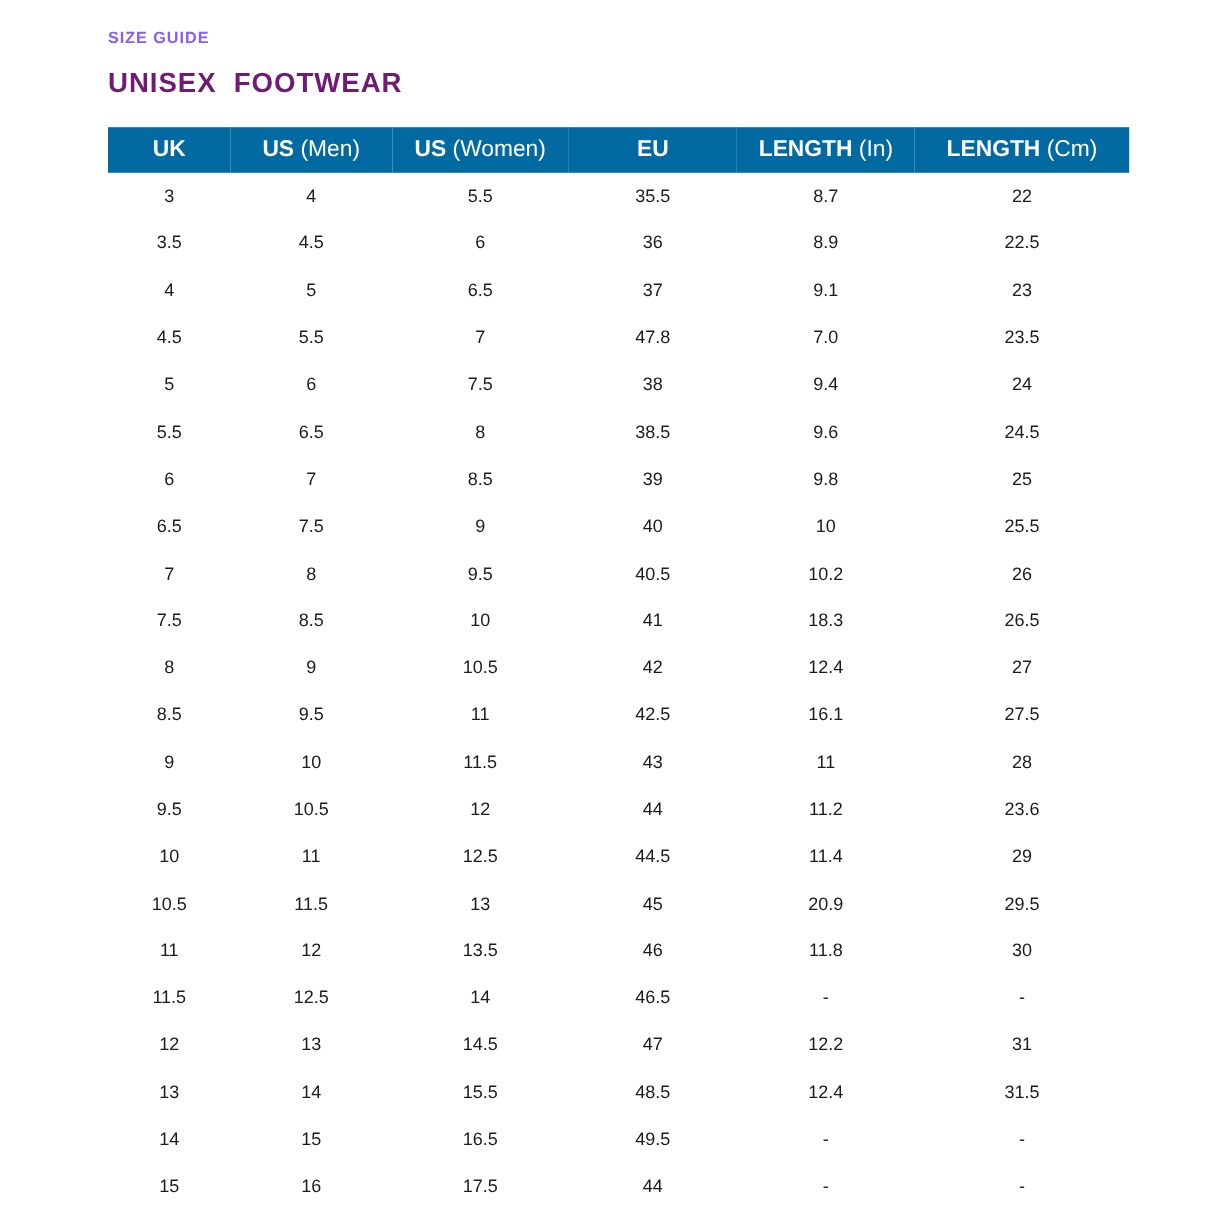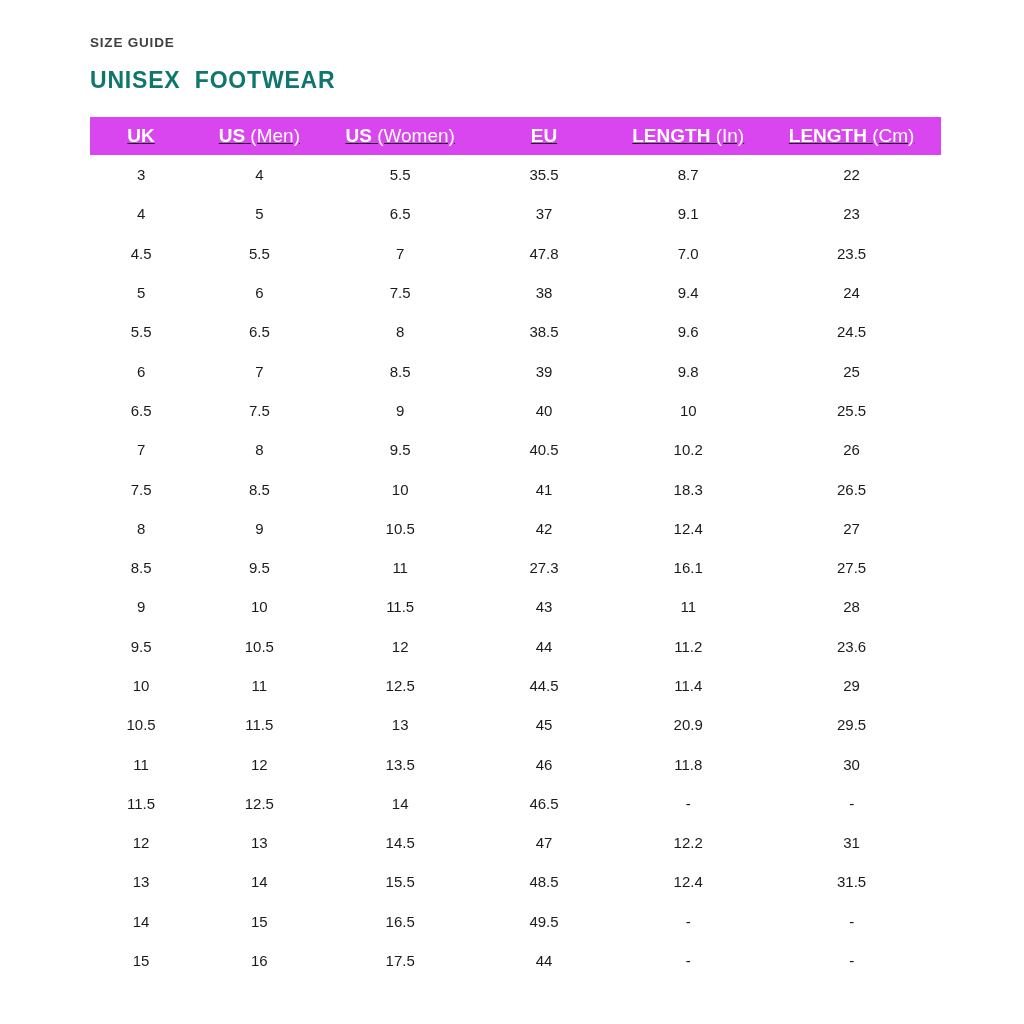--- a/index.html
+++ b/index.html
@@ -16,45 +16,44 @@
     overflow: hidden;
     color: #1b1b1b;
   }
   .content {
     position: absolute;
     left: 90px;
     top: 0;
     width: 851px;
   }
   .eyebrow {
-    margin-top: 35px;
+    margin-top: 24px;
     font-size: 13.5px;
     font-weight: 700;
     letter-spacing: 0.8px;
-    color: #404040;
+    color: #8b5cf6;
     white-space: pre;
   }
   .title {
     margin-top: 17px;
     font-size: 23px;
     font-weight: 700;
     letter-spacing: 0.8px;
-    color: #0f766e;
+    color: #701a75;
     white-space: pre;
   }
   table.size-table {
     margin-top: 23px;
     width: 100%;
     border-collapse: collapse;
     table-layout: fixed;
   }
   table.size-table thead tr {
-    background: #d946ef;
+    background: #0369a1;
     height: 38px;
-    text-decoration: underline;
   }
   table.size-table th {
     color: #ffffff;
     font-size: 19px;
     font-weight: 700;
     text-align: center;
     vertical-align: middle;
     padding: 0;
     white-space: nowrap;
   }
@@ -101,20 +100,28 @@
       <tbody>
           <tr>
             <td>3</td>
             <td>4</td>
             <td>5.5</td>
             <td>35.5</td>
             <td>8.7</td>
             <td>22</td>
           </tr>
           <tr>
+            <td>3.5</td>
+            <td>4.5</td>
+            <td>6</td>
+            <td>36</td>
+            <td>8.9</td>
+            <td>22.5</td>
+          </tr>
+          <tr>
             <td>4</td>
             <td>5</td>
             <td>6.5</td>
             <td>37</td>
             <td>9.1</td>
             <td>23</td>
           </tr>
           <tr>
             <td>4.5</td>
             <td>5.5</td>
@@ -176,21 +183,21 @@
             <td>9</td>
             <td>10.5</td>
             <td>42</td>
             <td>12.4</td>
             <td>27</td>
           </tr>
           <tr>
             <td>8.5</td>
             <td>9.5</td>
             <td>11</td>
-            <td>27.3</td>
+            <td>42.5</td>
             <td>16.1</td>
             <td>27.5</td>
           </tr>
           <tr>
             <td>9</td>
             <td>10</td>
             <td>11.5</td>
             <td>43</td>
             <td>11</td>
             <td>28</td>

